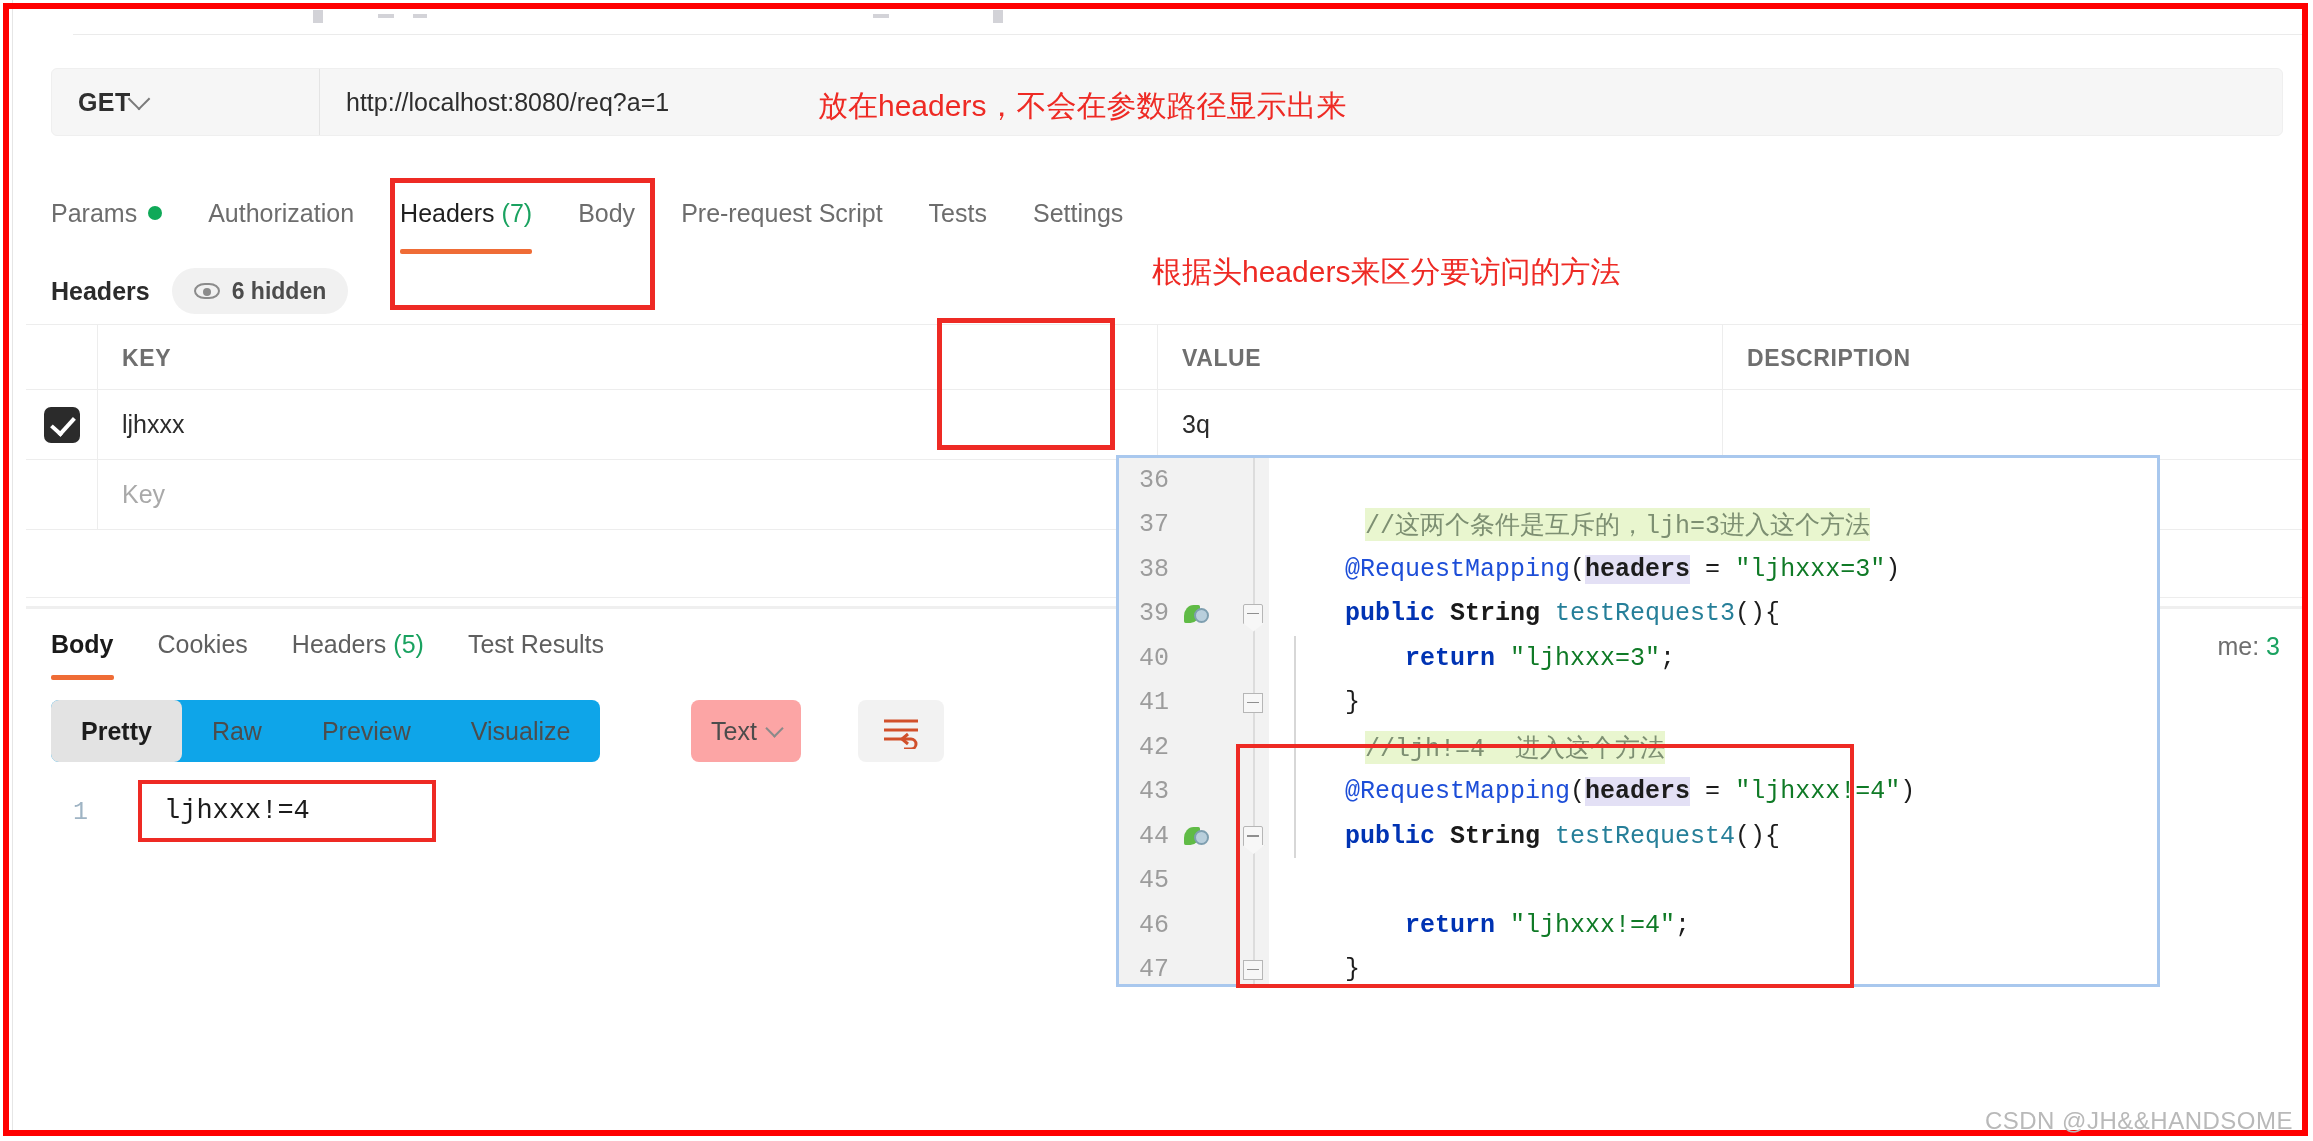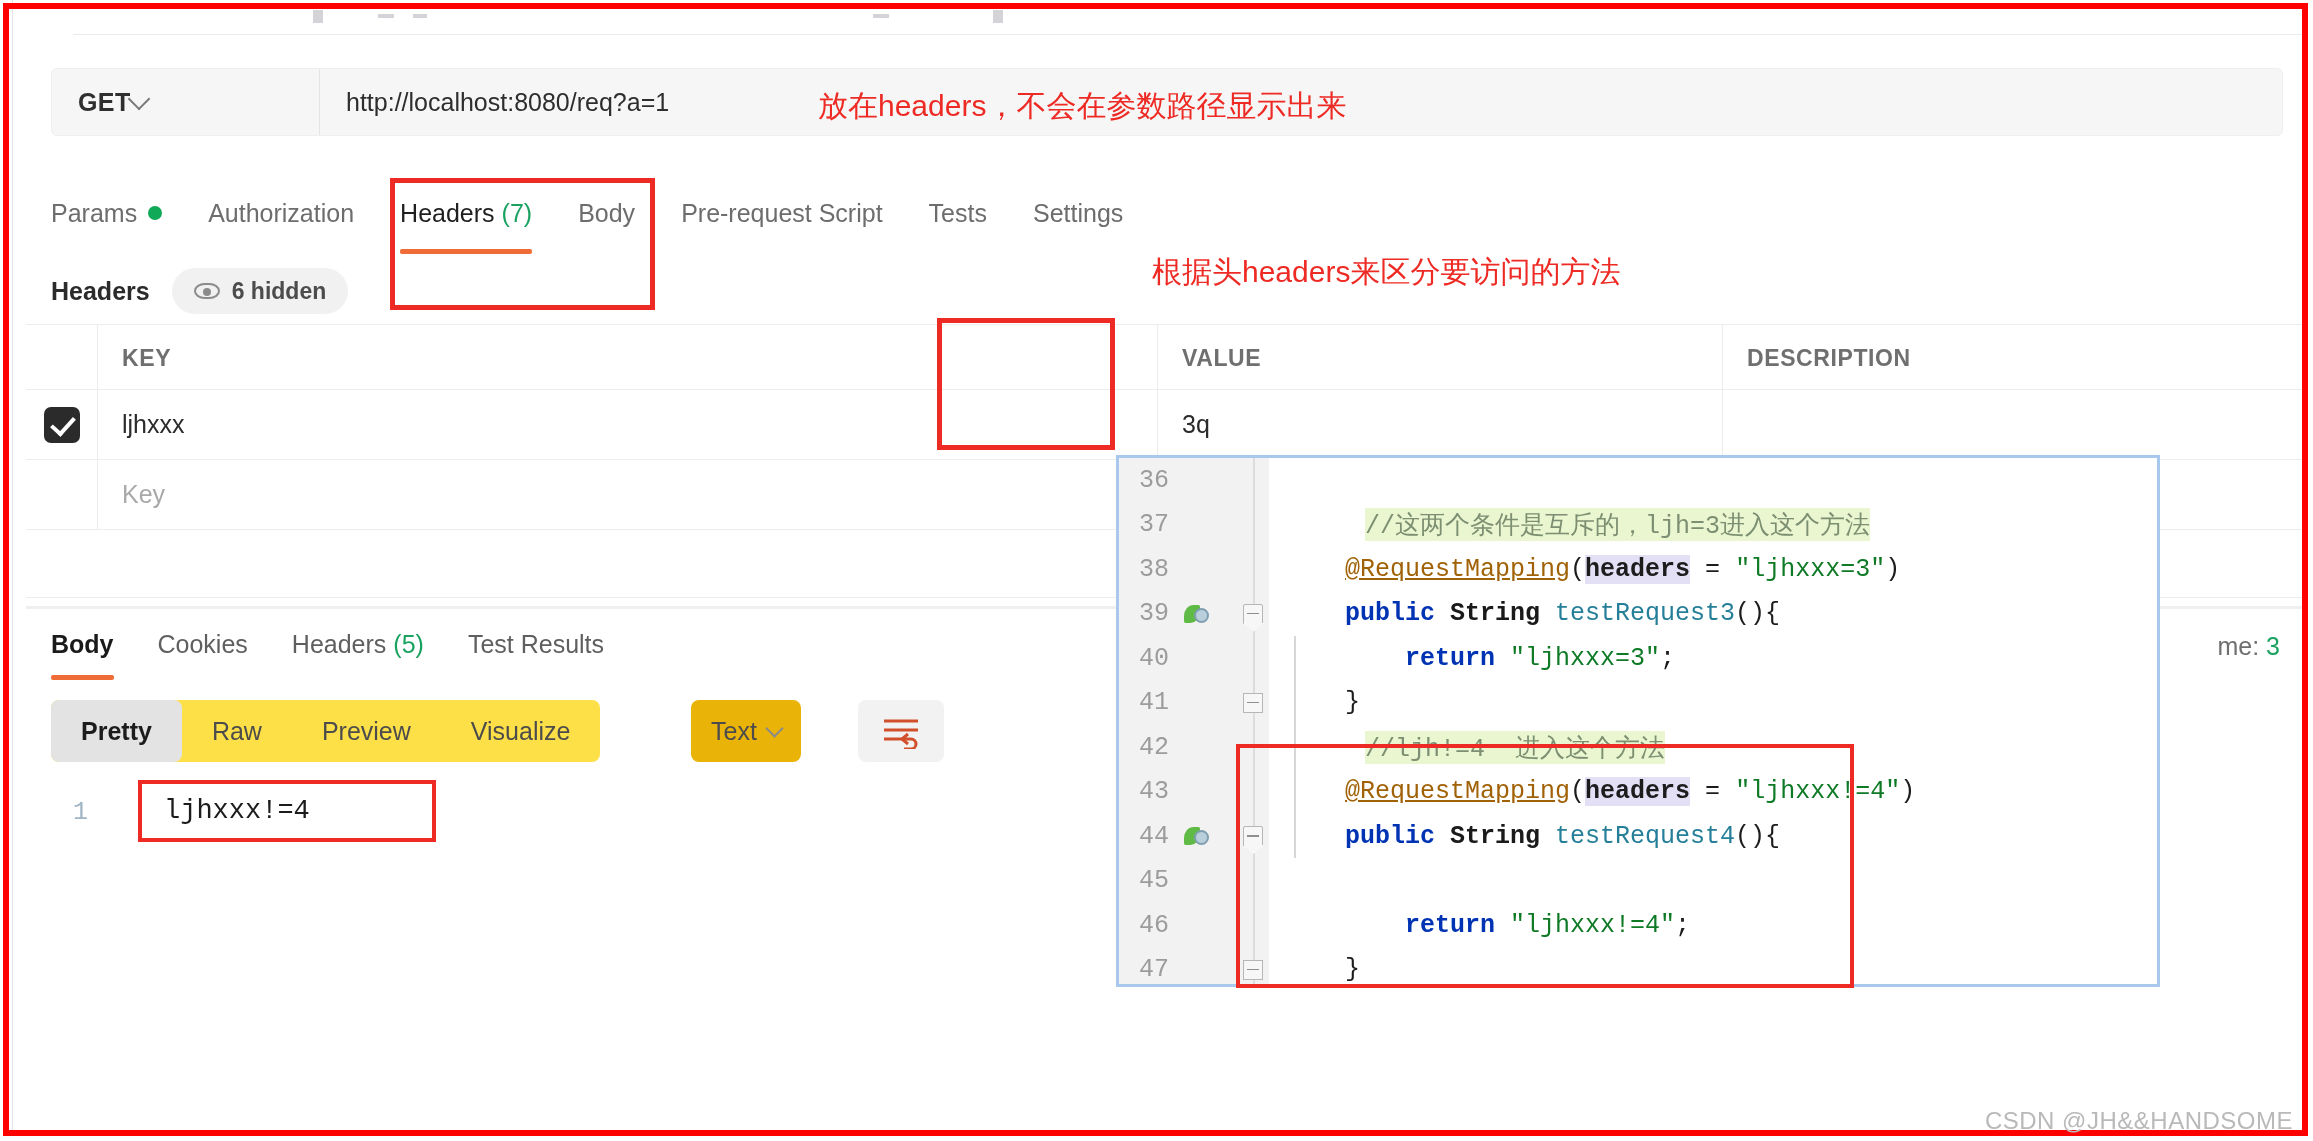--- a/index.html
+++ b/index.html
@@ -141,27 +141,27 @@
     background:#ef6c36; border-radius:2px;
   }
   #resp-meta {
     position:absolute; right:22px; top:632px; font-size:25px; color:#6f6f6f; white-space:nowrap;
   }
   #resp-meta b { color:#1aa260; font-weight:400; }
 
   
   #seg {
     position:absolute; left:38px; top:700px; height:62px;
-    background:#fde047; border-radius:8px; display:flex; align-items:center;
+    background:#0ea5e9; border-radius:8px; display:flex; align-items:center;
   }
   .seg-i { font-size:25px; color:#4c4c4c; padding:0 30px; height:62px; display:flex; align-items:center; }
   .seg-i.active { background:#e3e3e3; border-radius:8px; color:#1c1c1c; font-weight:600; }
   #fmt-box {
     position:absolute; left:678px; top:700px; height:62px; width:110px;
-    background:#eab308; border-radius:8px; display:flex; align-items:center;
+    background:#fca5a5; border-radius:8px; display:flex; align-items:center;
     justify-content:space-between; padding:0 20px;
   }
   #fmt-box .lbl { font-size:25px; color:#4c4c4c; }
   .chev-sm { width:13px; height:13px; border-right:2.5px solid #8a8a8a; border-bottom:2.5px solid #8a8a8a; transform:rotate(45deg); margin-bottom:5px; }
   #wrap-btn {
     position:absolute; left:845px; top:700px; width:86px; height:62px;
     background:#f2f2f2; border-radius:8px; display:flex; align-items:center; justify-content:center;
   }
   #body-ln { position:absolute; left:60px; top:798px; font-size:25px; color:#9fb4c4; font-family:"Liberation Mono", monospace; }
   #body-val-box {
@@ -220,21 +220,21 @@
   #code {
     flex:1; position:relative; padding:0 0 0 0; background:#fff;
     font-family:"Liberation Mono", monospace; font-size:25px;
   }
   .cl {
     height:44.5px; display:flex; align-items:center; white-space:pre; padding-left:16px;
   }
   .hl-green { background:#e9f6cf; }
   .hl-purple { background:#e3e0f5; }
   .t-cmt { color:#7d8f72;margin-left:20px; }
-  .t-ann { color:#a16207;text-decoration:underline; }
+  .t-ann { color:#1d4ed8; }
   .t-kw { color:#0033b3; font-weight:600; }
   .t-type { color:#1a1a1a; font-weight:600; }
   .t-mth { color:#267f99; }
   .t-str { color:#0f7a26; }
   .t-pl { color:#1c1c1c; }
   .t-param { color:#1c1c1c; font-weight:600; }
   #code-bar {
     position:absolute; left:25px; top:178px; width:2px; height:222px; background:#d7d7d7;
   }
   #rbox-code { position:absolute; left:1236px; top:744px; width:618px; height:244px; border:4px solid #ee2a24; z-index:52; pointer-events:none; }

